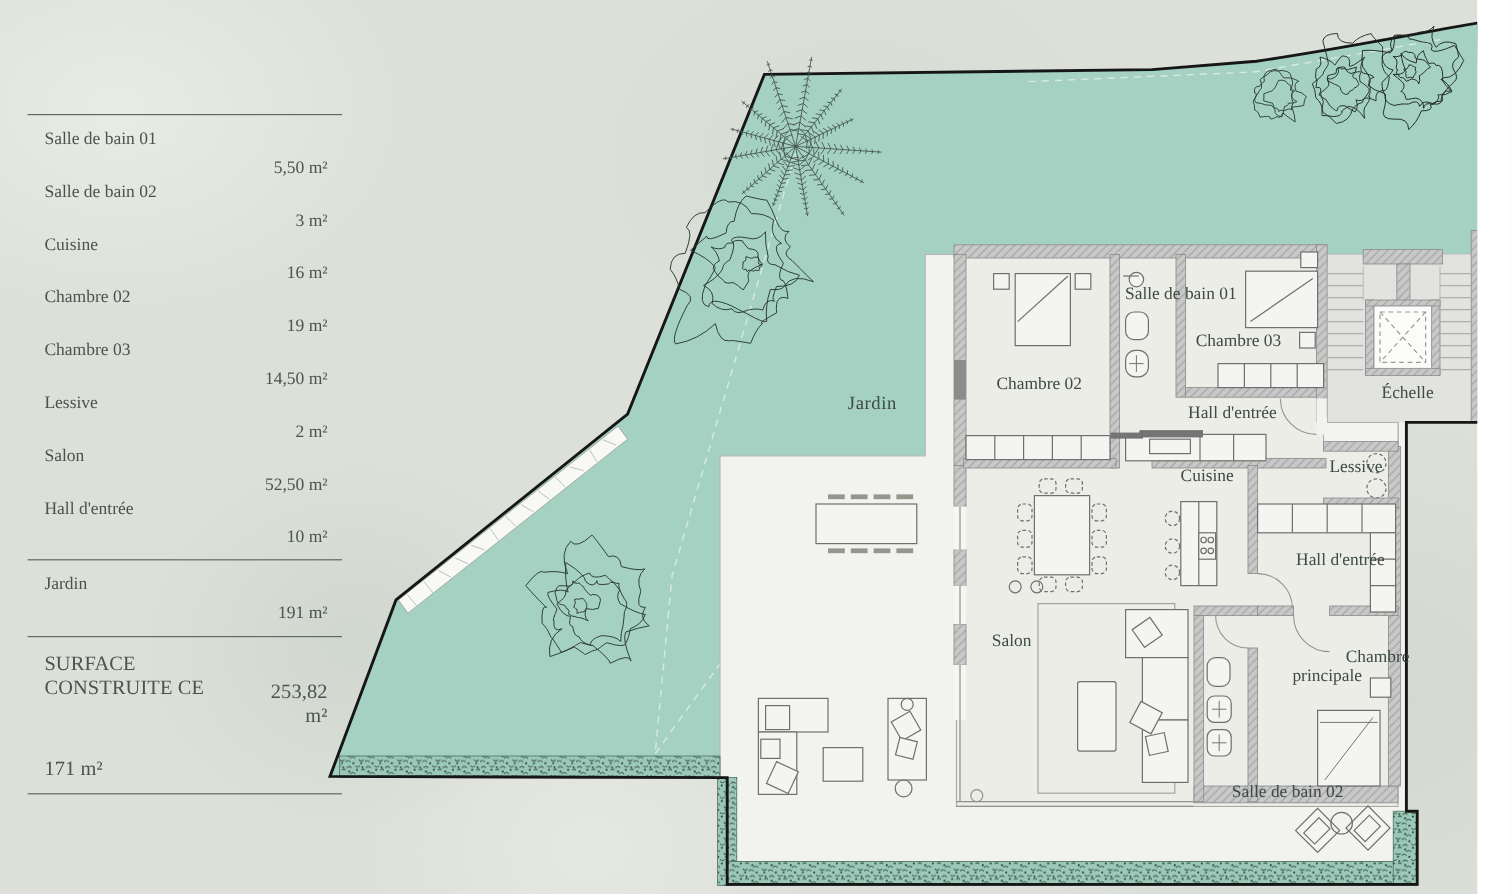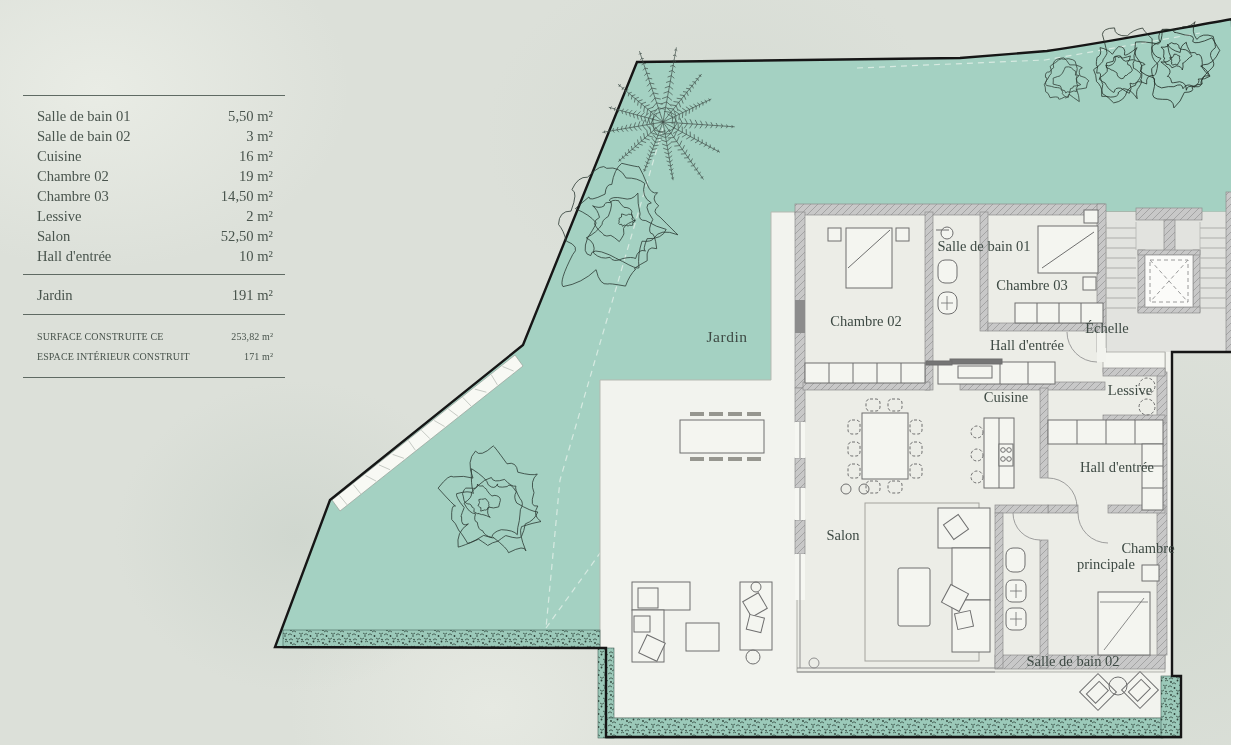--- a/index.html
+++ b/index.html
@@ -13,22 +13,22 @@
       radial-gradient(340px 280px at 40% 95%, #e6e9e2 0%, rgba(230,233,226,0) 60%),
       #dce0d9;}
   #plan-svg{position:absolute;left:0;top:0;z-index:1;}
   
   .legend{position:absolute;left:23px;top:95px;width:262px;z-index:3;color:#49544d;}
   .legend .rule{border-top:1px solid #5f6a63;height:0;}
   .legend .sec{padding:10px 12px 8px 14px;}
   .legend .sec.garden{padding:10px 12px 9px 14px;}
   .legend .sec.summary{padding:12px 12px 10px 14px;}
   .lrow{display:flex;justify-content:space-between;line-height:20px;font-size:14.6px;}
-  .lrow .lv{text-align:right;}
-  .summary .lrow{font-size:10px;letter-spacing:.1px;}
+  .lrow .lv{text-align:right;margin-top:24px;}
+  .summary .lrow{font-size:17px;letter-spacing:.1px;}
   
   .plabel{position:absolute;transform:translate(-50%,-50%);white-space:nowrap;
     font-size:14.5px;color:#3e4a44;z-index:2;}
   .plabel.big{font-size:15.5px;letter-spacing:.5px;}
 </style>
 </head>
 <body>
 
 <div id="stage">
 
@@ -359,32 +359,31 @@
           <span class="lv">191 m²</span>
         </div>
     </div>
     <div class="rule"></div>
     <div class="sec summary">
       <div class="lrow">
           <span class="ll">SURFACE CONSTRUITE CE</span>
           <span class="lv">253,82 m²</span>
         </div>
       <div class="lrow">
-          <span class="ll">ESPACE INTÉRIEUR CONSTRUIT</span>
           <span class="lv">171 m²</span>
         </div>
     </div>
     <div class="rule"></div>
   </div>
 
   <div class="plabel big" style="left:727px;top:337px">Jardin</div>
   <div class="plabel" style="left:866px;top:321px">Chambre 02</div>
   <div class="plabel" style="left:984px;top:246px">Salle de bain 01</div>
   <div class="plabel" style="left:1032px;top:285px">Chambre 03</div>
-  <div class="plabel" style="left:1107px;top:328px">Échelle</div>
+  <div class="plabel" style="left:1173px;top:328px">Échelle</div>
   <div class="plabel" style="left:1027px;top:345px">Hall d'entrée</div>
   <div class="plabel" style="left:1130px;top:390px">Lessive</div>
   <div class="plabel" style="left:1006px;top:397px">Cuisine</div>
   <div class="plabel" style="left:1117px;top:467px">Hall d'entrée</div>
   <div class="plabel" style="left:843px;top:535px">Salon</div>
   <div class="plabel" style="left:1148px;top:548px">Chambre</div>
   <div class="plabel" style="left:1106px;top:564px">principale</div>
   <div class="plabel" style="left:1073px;top:661px">Salle de bain 02</div>
 </div>
 

